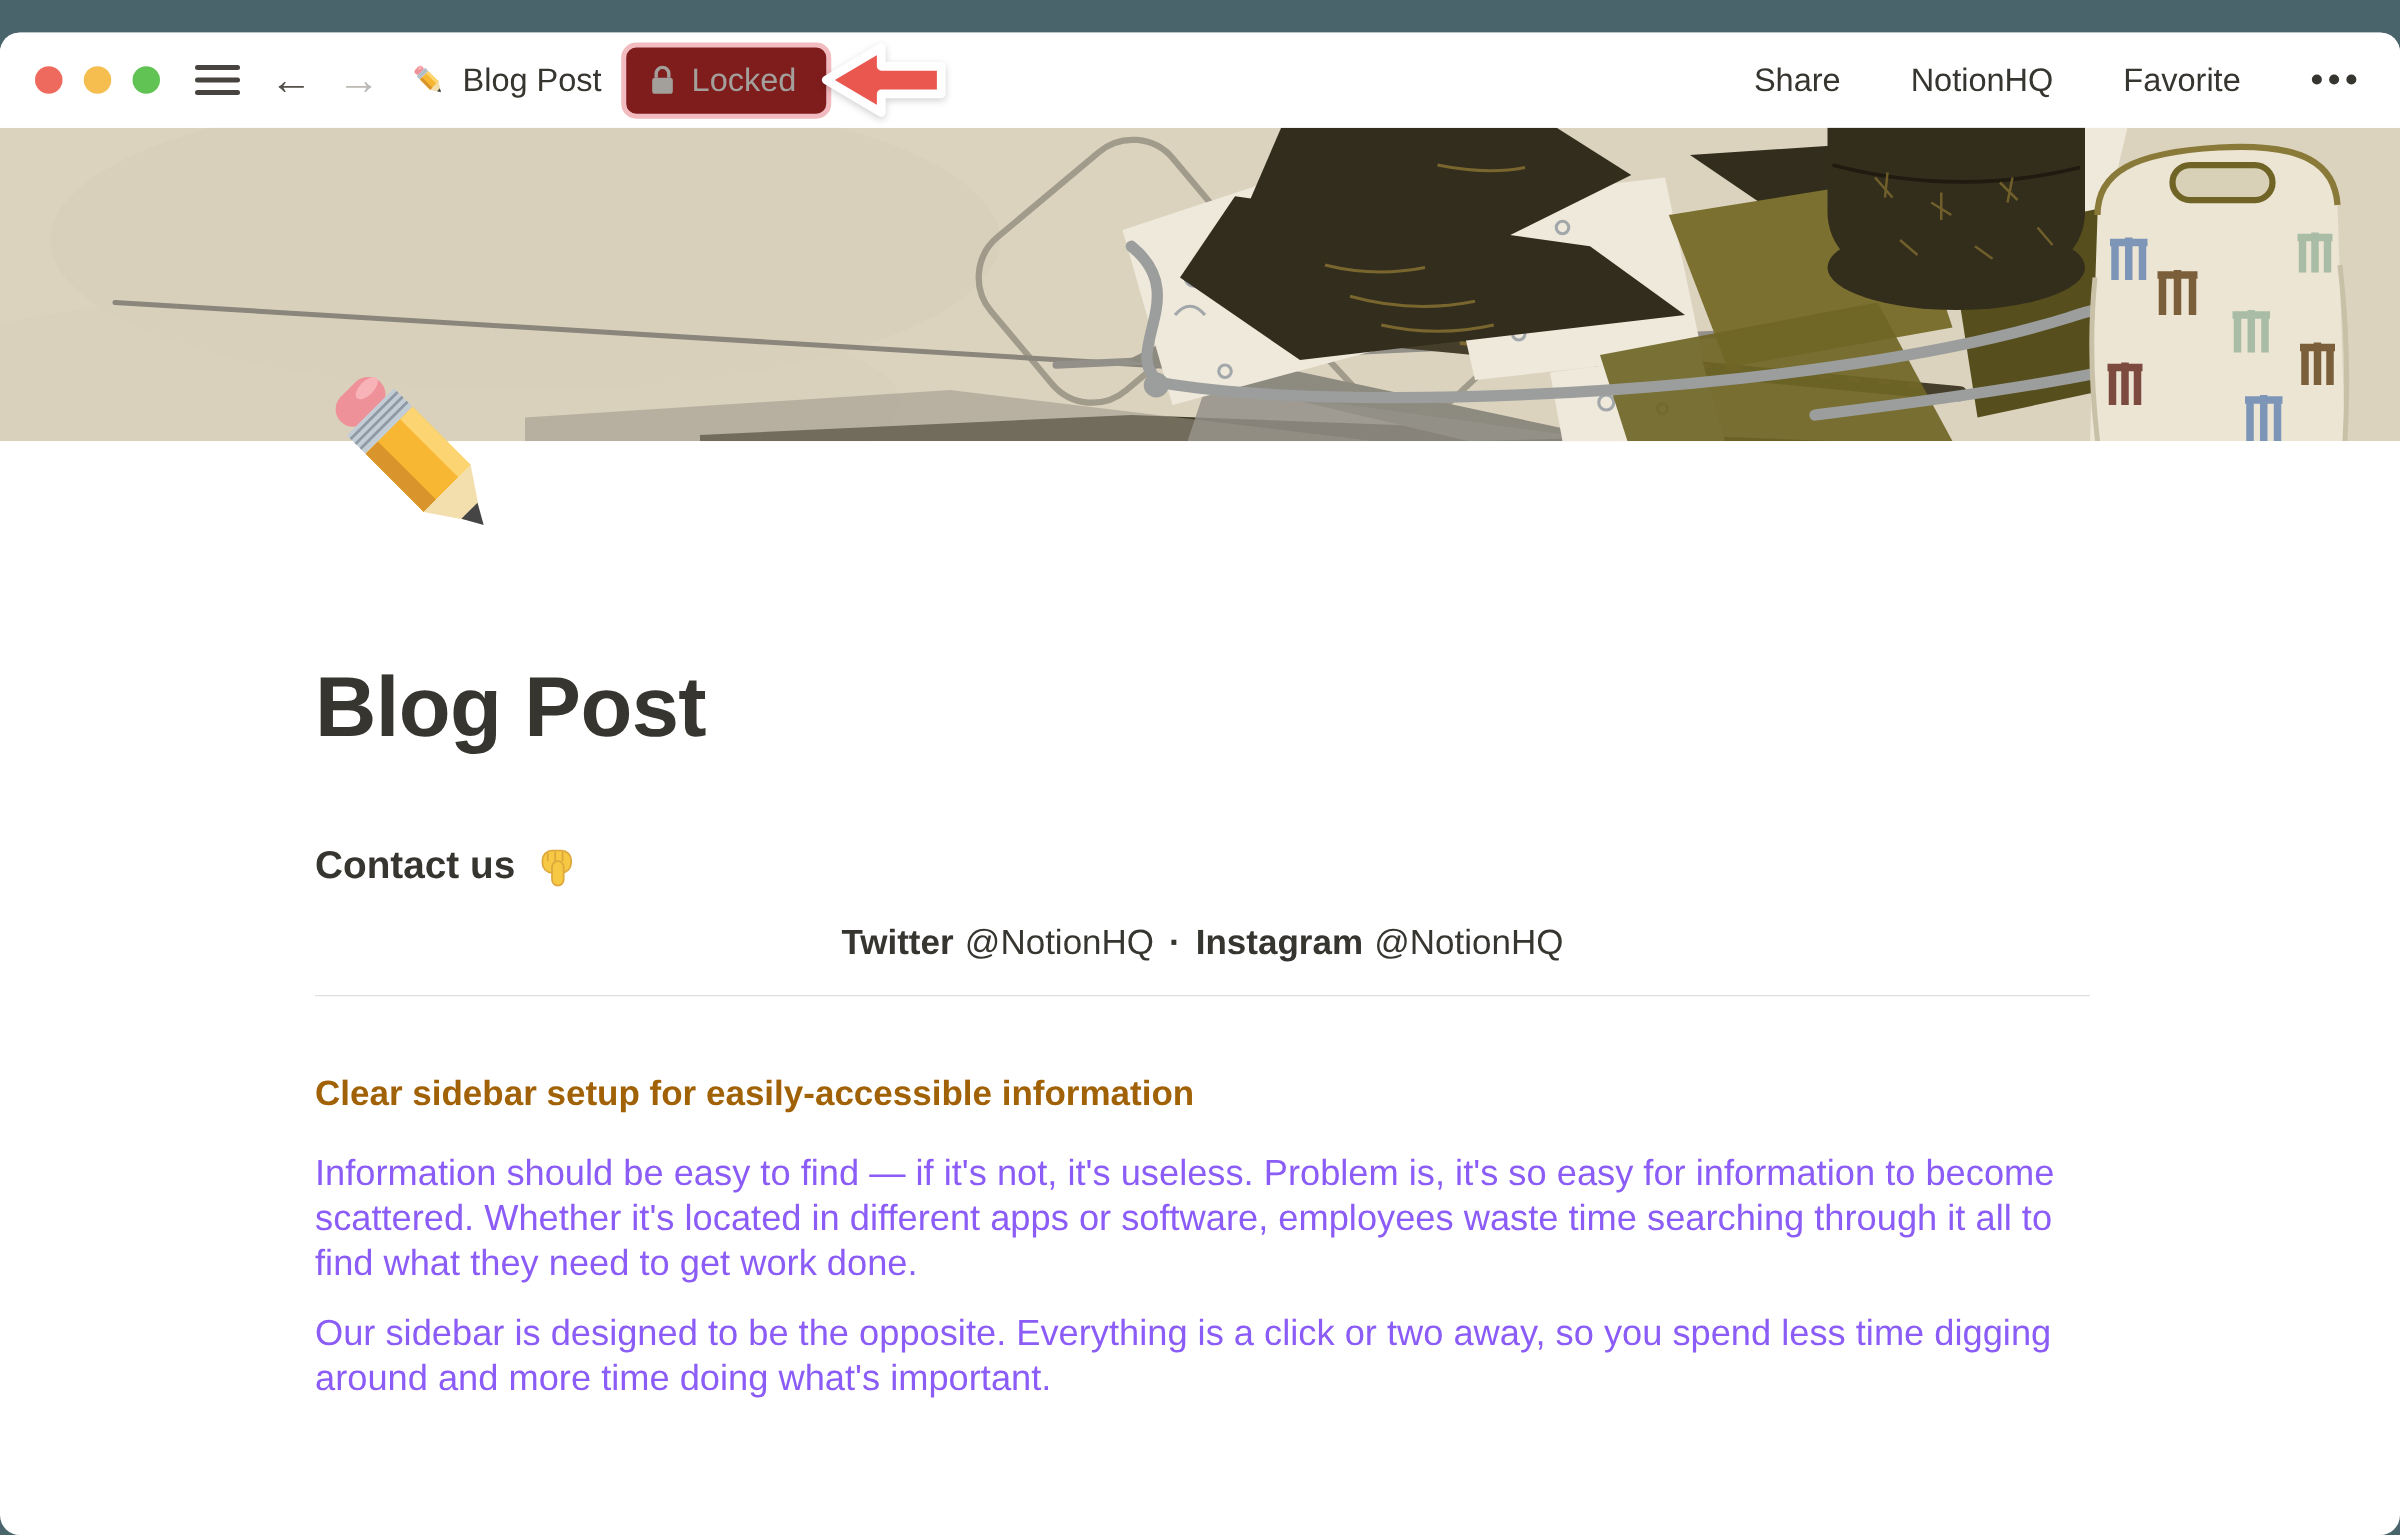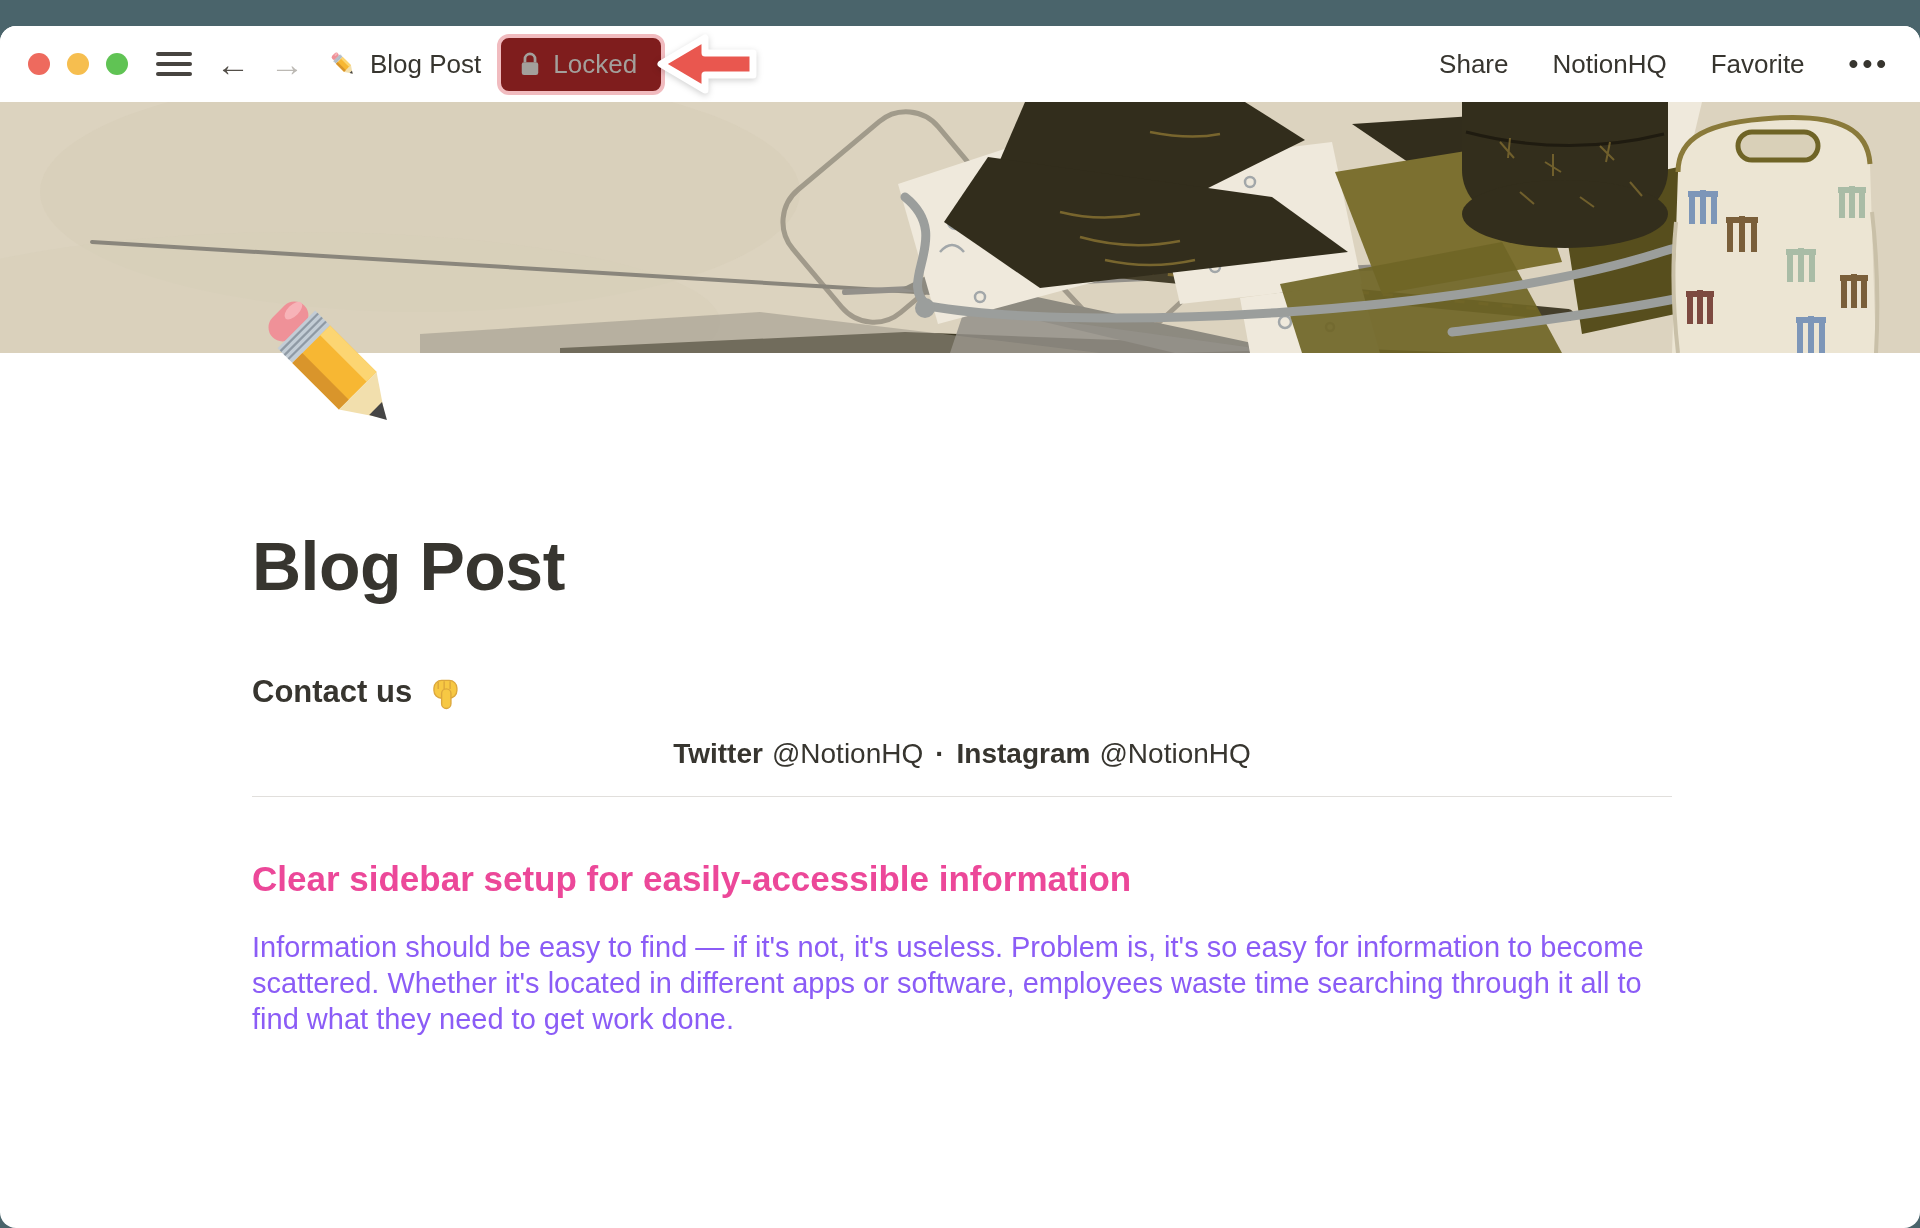--- a/index.html
+++ b/index.html
@@ -37,21 +37,21 @@
     padding:0; display:flex; align-items:center;
   }
   .locked-badge {
     display:flex; align-items:center; gap:12px;
     padding:11px 24px 11px 18px; border-radius:8px; cursor:pointer;
   }
   .locked-badge svg { width:22px; height:26px; }
   .locked-label { font-size:26px; color:#a3a09c; }
   .annot-arrow { margin-left:-10px; z-index:30; filter:drop-shadow(0 2px 3px rgba(0,0,0,0.18)); }
   .annot-arrow svg { width:104px; height:64px; display:block; }
-  .toolbar-right { margin-left:auto; display:flex; align-items:center; gap:44px; font-size:26px; color:#37352f; }
+  .toolbar-right { margin-left:auto; display:flex; align-items:center; gap:56px; font-size:26px; color:#37352f; }
   .toolbar-right span { cursor:pointer; }
   .dots { letter-spacing:4px; font-size:28px; font-weight:700; }
   
   .cover { height:251px; width:100%; overflow:hidden; cursor:pointer; }
   .cover svg { display:block; width:1920px; height:251px; }
   
   .page-icon { position:absolute; top:255px; left:248px; width:168px; height:168px; z-index:10; cursor:pointer; }
   .page-icon svg { width:168px; height:168px; }
   
   .content { padding:0 0 0 252px; width:1672px; }
@@ -63,21 +63,21 @@
     margin-top:70px; font-size:31px; font-weight:700; color:#37352f;
     display:flex; align-items:flex-start; cursor:text;
   }
   .hand-icon { margin-left:16px; width:34px; height:34px; transform:translateY(3px); }
   .hand-icon svg { width:34px; height:34px; }
   .social { margin-top:28px; font-size:28px; color:#37352f; cursor:text;text-align:center; }
   .social b { font-weight:700; }
   .social .handle { margin-left:9px; }
   .social .sep { margin:0 12px; font-weight:700; }
   .divider { margin-top:26px; border:none; height:1px; background:#e1dfdc; width:1420px; }
-  .section-heading { margin-top:62px; font-size:35px; font-weight:700; color:#ec4899; cursor:text; }
+  .section-heading { margin-top:62px; font-size:28px; font-weight:700; color:#a16207; cursor:text; }
   .para { margin-top:30px; font-size:29px; line-height:36px; color:#8b5cf6; width:1420px; cursor:text; }
   .para + .para { margin-top:20px; }
 </style>
 </head>
 <body>
 
 <svg width="0" height="0" style="position:absolute">
   <defs>
     <symbol id="pencil-sym" viewBox="0 0 120 120">
       <g transform="rotate(45 60 60)">
@@ -268,14 +268,15 @@
       </span>
     </h2>
 
     <p class="social"><b>Twitter</b><span class="handle">@NotionHQ</span><span class="sep">·</span><b>Instagram</b><span class="handle">@NotionHQ</span></p>
 
     <hr class="divider">
 
     <h2 class="section-heading">Clear sidebar setup for easily-accessible information</h2>
 
     <p class="para">Information should be easy to find — if it's not, it's useless. Problem is, it's so easy for information to become scattered. Whether it's located in different apps or software, employees waste time searching through it all to find what they need to get work done.</p>
+    <p class="para">Our sidebar is designed to be the opposite. Everything is a click or two away, so you spend less time digging around and more time doing what's important.</p>
   </div>
 </div>
 
 </body></html>

